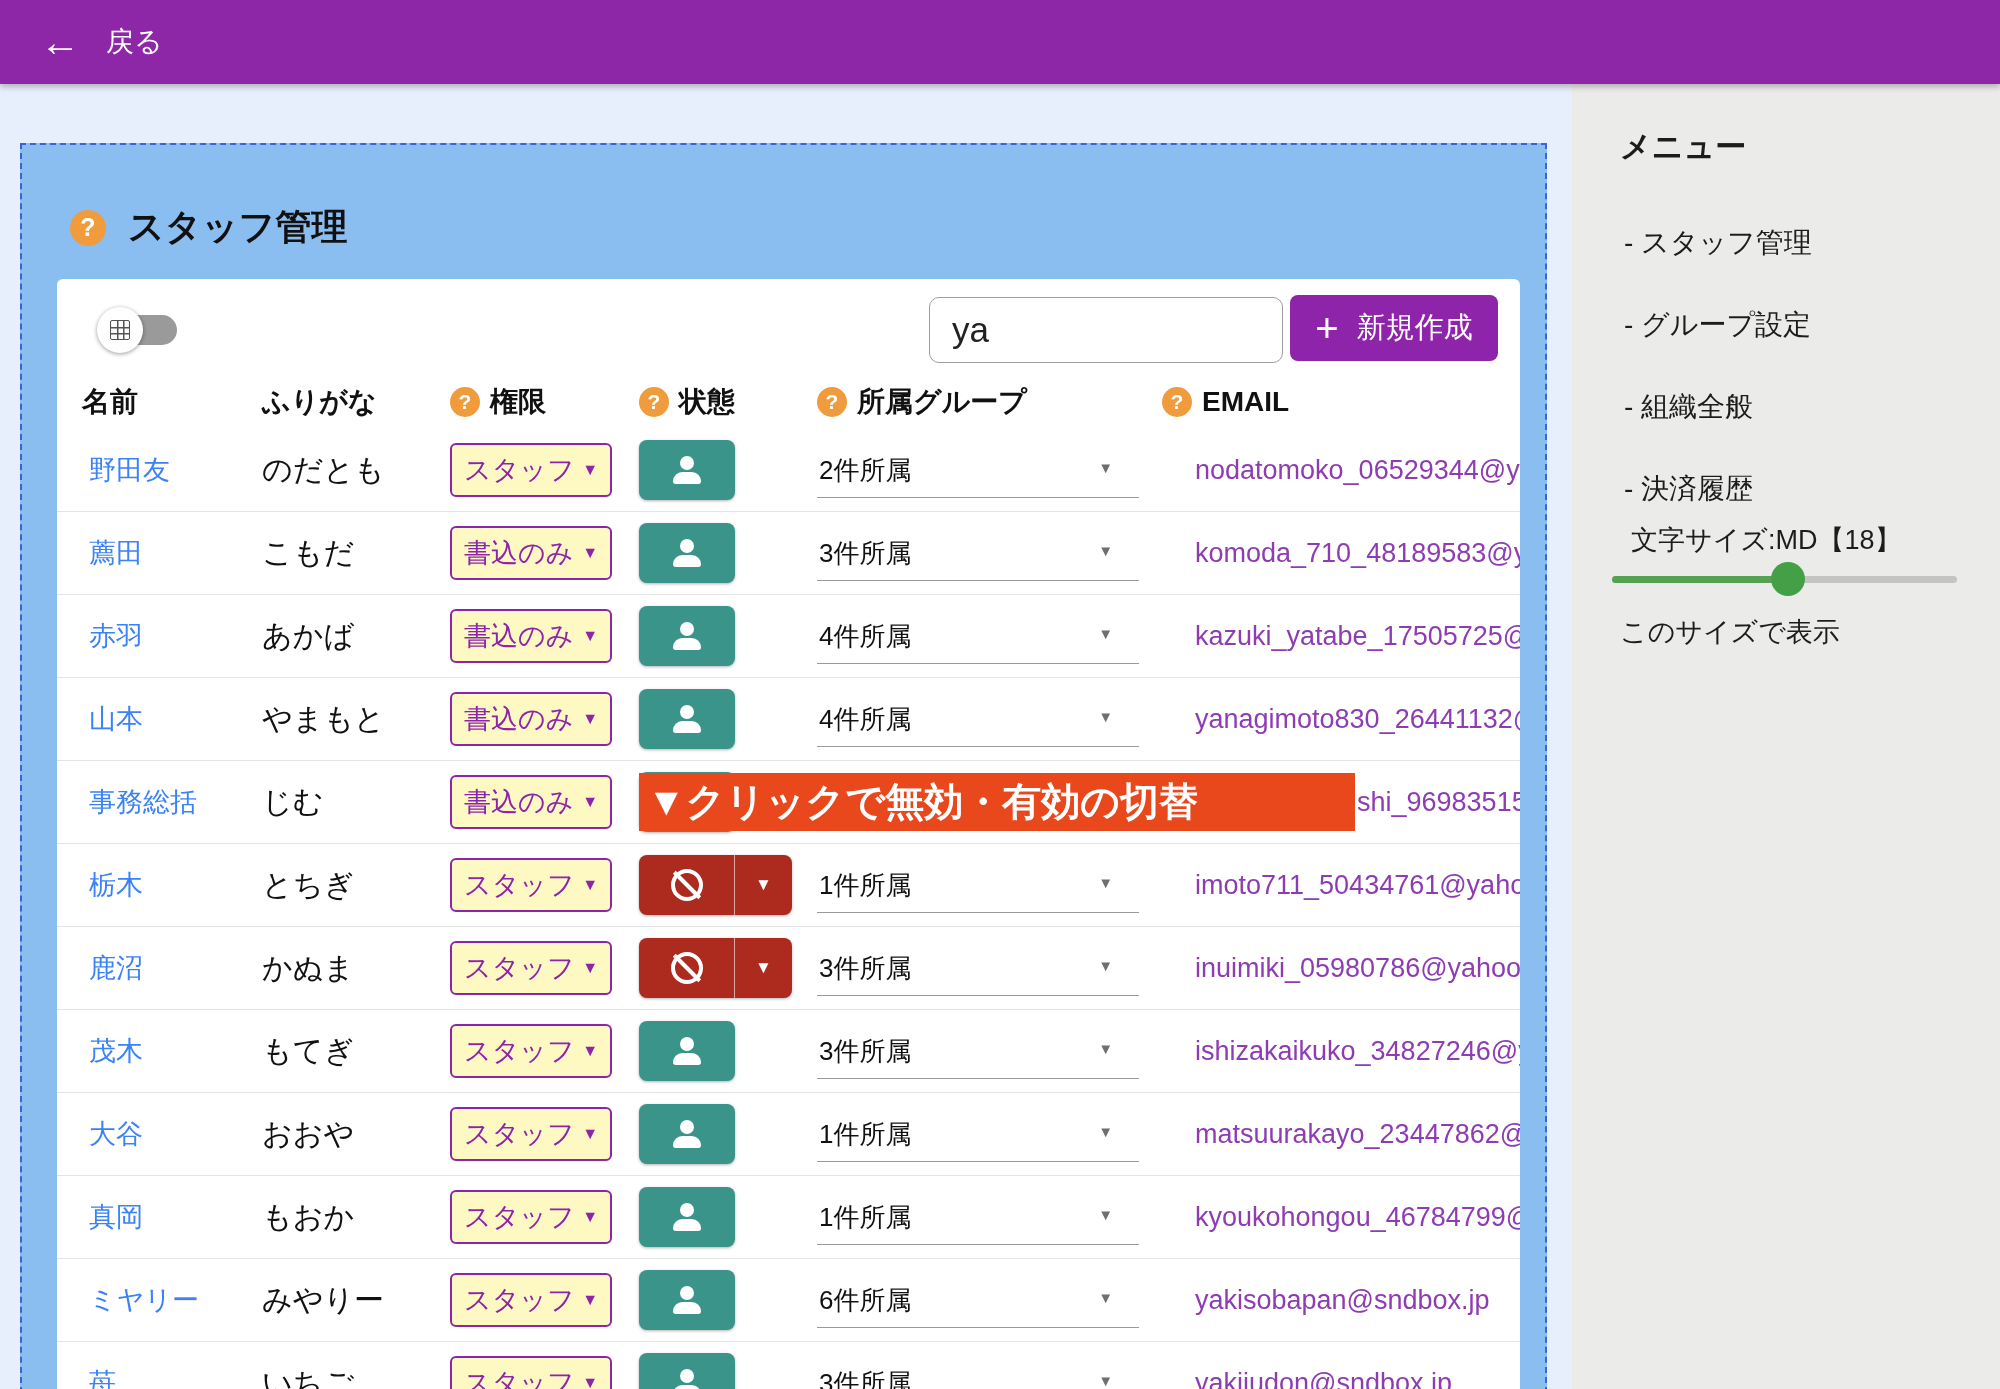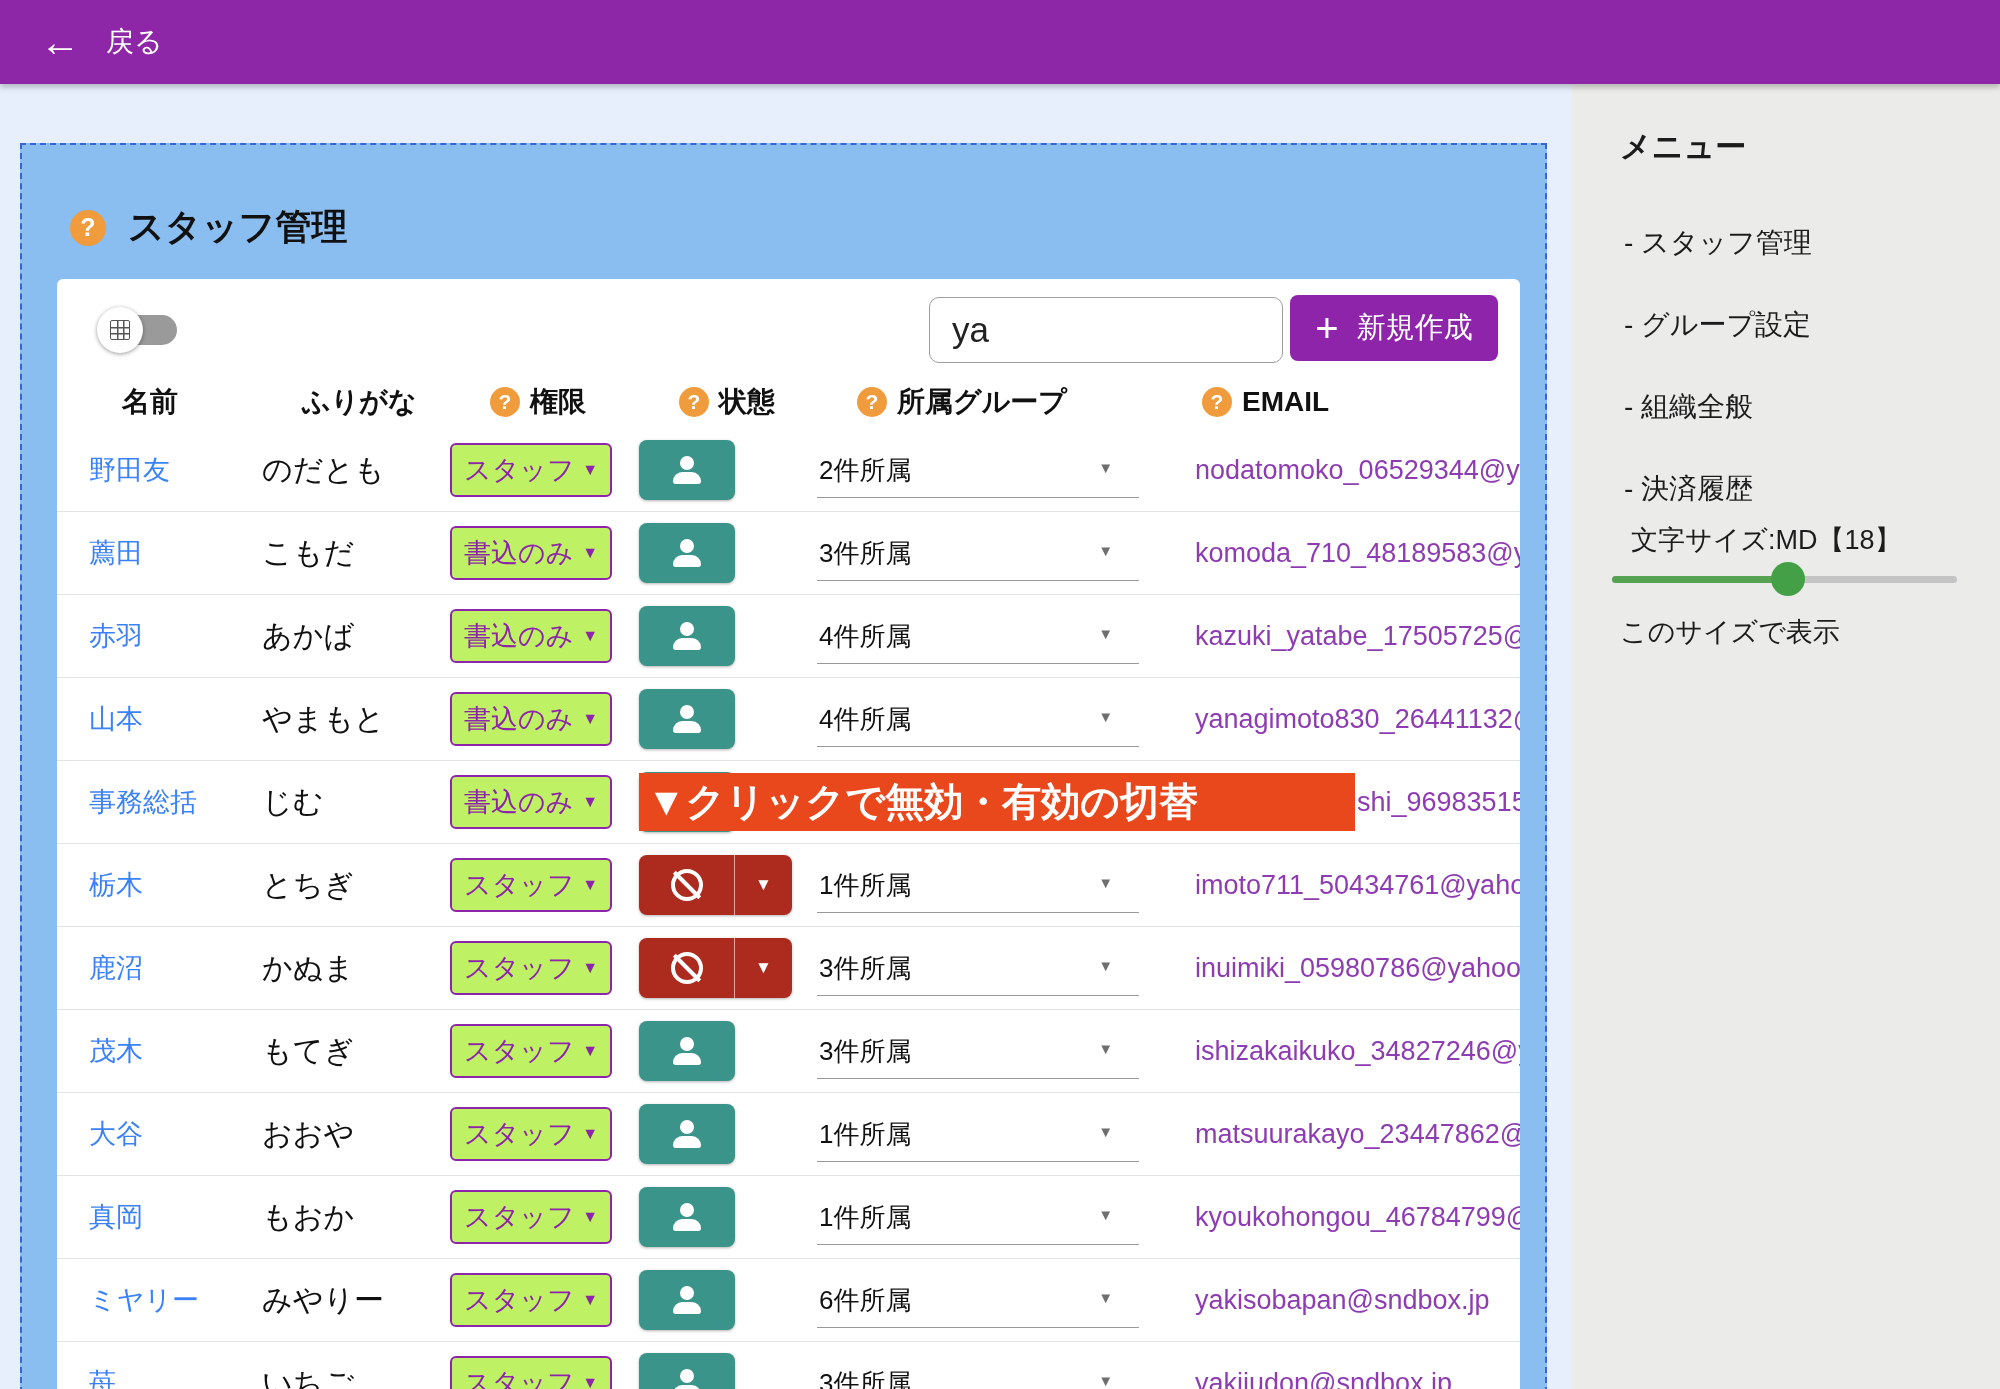--- a/index.html
+++ b/index.html
@@ -74,33 +74,33 @@
   .create-btn { position:absolute; left:1233px; top:16px; width:208px; height:66px;
     background:#8e24aa; color:#fff; border:none; border-radius:8px; cursor:pointer;
     display:flex; align-items:center; justify-content:center; gap:18px;
     font-family:inherit; }
   .plus-icon { font-size:40px; line-height:1; font-weight:300; }
   .create-label { font-size:29px; }
 
   
   .thead { position:absolute; left:0; top:95px; width:100%; height:55px;
     display:grid; grid-template-columns:205px 188px 189px 178px 345px 1fr;
-    align-items:center;padding-left:40px; }
+    align-items:center; }
   .th { display:flex; align-items:center; gap:10px; font-size:28px;
     font-weight:bold; color:#111; }
   .th.c1 { padding-left:25px; }
   .rows { position:absolute; left:0; top:150px; width:100%; }
   .row { height:83px; display:grid;
     grid-template-columns:205px 188px 189px 178px 345px 1fr;
     align-items:center; border-bottom:1px solid #e4e4e4; position:relative; }
   .cell-name { padding-left:32px; font-size:27px; color:#3b82f6; cursor:pointer; }
   .cell-furi { font-size:30px; color:#111; }
   .perm-select { width:162px; height:54px; border:2px solid #8e24aa; border-radius:6px;
     color:#8e24aa; font-size:27px; display:flex; align-items:center;
-    padding:0 12px; justify-content:space-between; background:#bef264; cursor:pointer; }
+    padding:0 12px; justify-content:space-between; background:#fef9c3; cursor:pointer; }
   .perm-caret { font-size:16px; color:#8e24aa; }
   .status-btn { width:96px; height:60px; border-radius:8px; background:#3b948a;
     display:flex; align-items:center; justify-content:center; cursor:pointer;
     box-shadow:0 1px 3px rgba(0,0,0,.3); }
   .status-split { width:153px; height:60px; border-radius:8px; background:#ad2a1e;
     display:flex; align-items:center; cursor:pointer; box-shadow:0 1px 3px rgba(0,0,0,.3); }
   .status-split .main { width:96px; display:flex; align-items:center; justify-content:center;
     border-right:1px solid rgba(255,255,255,.6); height:100%; }
   .status-split .caret-part { flex:1; display:flex; align-items:center; justify-content:center;
     color:#fff; font-size:17px; }

